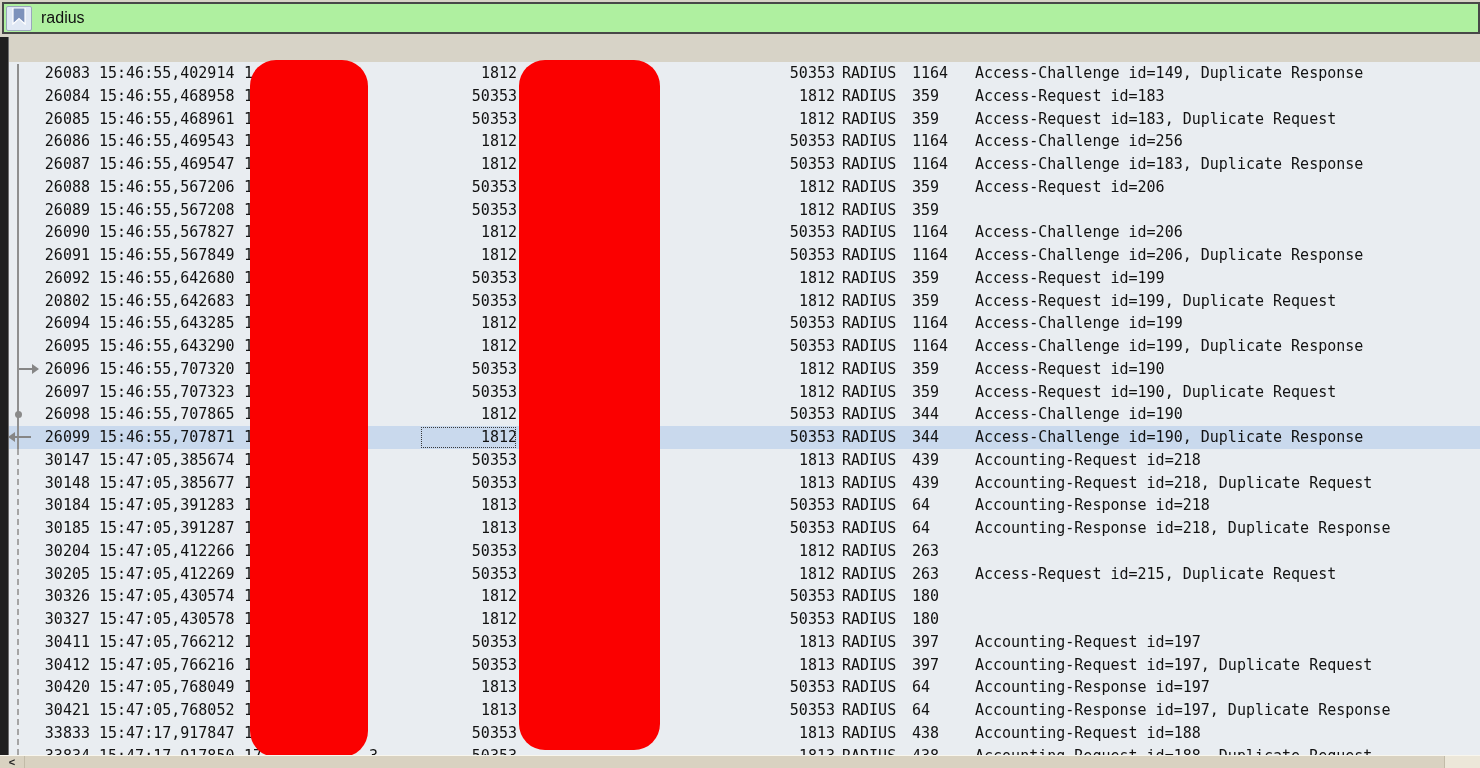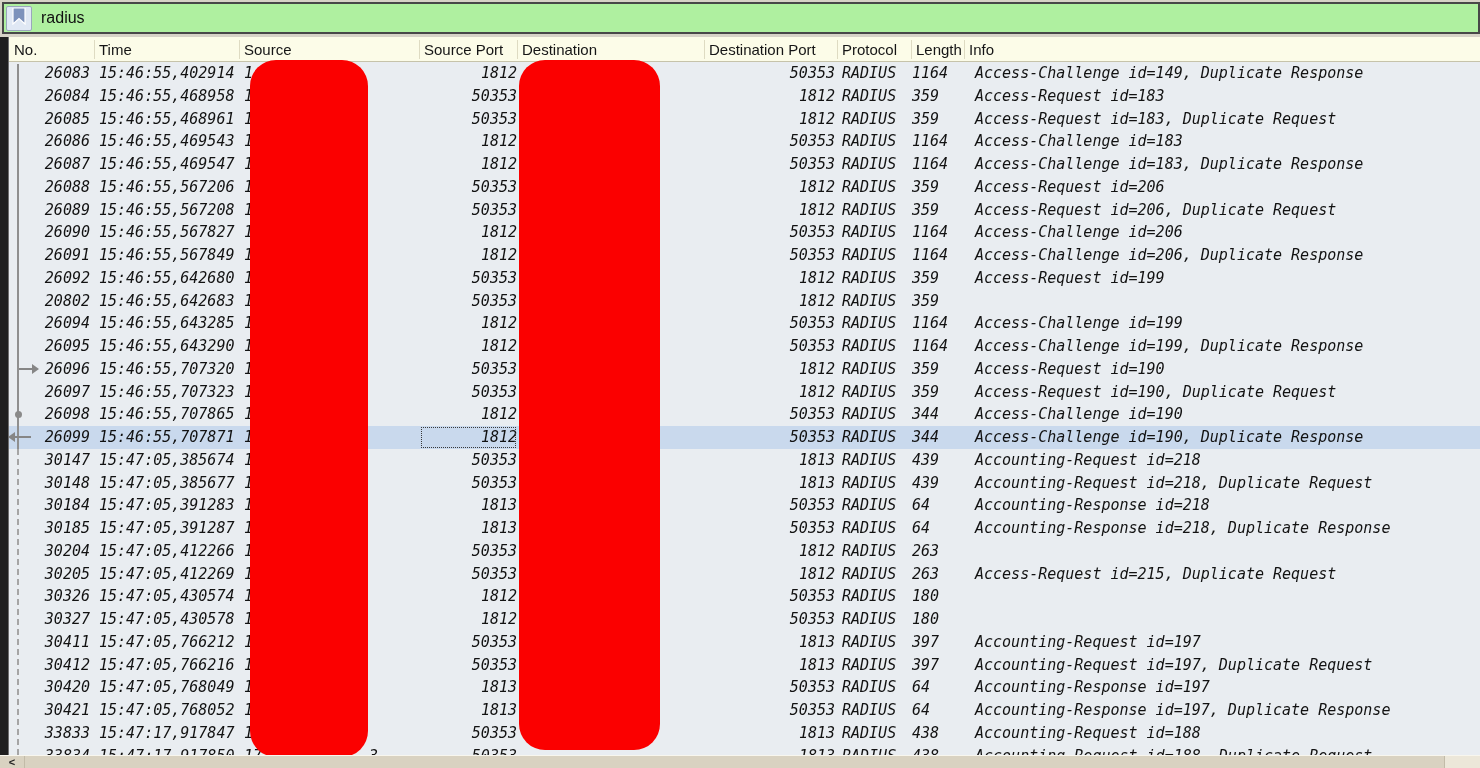--- a/index.html
+++ b/index.html
@@ -49,21 +49,21 @@
   .hc-len    { width:53px; }
   .hc-info   { flex:1; border-right:none; }
 
   
   .list {
     position:absolute; top:62px; left:0; width:1480px; height:693px;
     background:var(--row-bg,#e9edf1); overflow:hidden;
     font-family:"DejaVu Sans Mono", monospace;
     font-size:15px; color:#121212; z-index:1;
   }
-  .row { position:relative; display:flex; height:22.75px; line-height:22.75px; white-space:nowrap;font-style:italic; }
+  .row { position:relative; display:flex; height:22.75px; line-height:22.75px; white-space:nowrap; }
   .row.sel { background:var(--selected-bg,#c9d9ed); }
   .c { overflow:visible; }
   .c-no    { width:90px;  text-align:right; }
   .c-time  { width:150px; padding-left:9px; }
   .c-src   { width:180px; padding-left:4px; }
   .c-sport { width:97px;  text-align:right; }
   .c-dst   { width:188px; padding-left:7px; }
   .c-dport { width:130px; text-align:right; }
   .c-proto { width:77px;  padding-left:7px; }
   .c-len   { width:51px;  text-align:left; }
@@ -119,31 +119,20 @@
         <svg width="14" height="17" viewBox="0 0 14 17">
           <path d="M1 0 h12 v16 l-6 -5.5 -6 5.5 z" fill="#7d92bb" stroke="#ffffff" stroke-width="1.2"></path>
         </svg>
       </span>
     </div>
     <div class="filter-field">
       <span class="filter-text">radius</span>
     </div>
   </div>
 
-  <div class="header-row">
-    <div class="hc hc-no">No.</div>
-    <div class="hc hc-time">Time</div>
-    <div class="hc hc-src">Source</div>
-    <div class="hc hc-sport">Source Port</div>
-    <div class="hc hc-dst">Destination</div>
-    <div class="hc hc-dport">Destination Port</div>
-    <div class="hc hc-proto">Protocol</div>
-    <div class="hc hc-len">Length</div>
-    <div class="hc hc-info">Info</div>
-  </div>
 
   <div class="list">
       <div class="row">
         <div class="c c-no">26083</div>
         <div class="c c-time">15:46:55,402914</div>
         <div class="c c-src">1</div>
         <div class="c c-sport">1812</div>
         <div class="c c-dst"></div>
         <div class="c c-dport">50353</div>
         <div class="c c-proto">RADIUS</div>
@@ -174,21 +163,21 @@
       </div>
       <div class="row">
         <div class="c c-no">26086</div>
         <div class="c c-time">15:46:55,469543</div>
         <div class="c c-src">1</div>
         <div class="c c-sport">1812</div>
         <div class="c c-dst"></div>
         <div class="c c-dport">50353</div>
         <div class="c c-proto">RADIUS</div>
         <div class="c c-len">1164</div>
-        <div class="c c-info">Access-Challenge id=183</div>
+        <div class="c c-info">Access-Challenge id=256</div>
       </div>
       <div class="row">
         <div class="c c-no">26087</div>
         <div class="c c-time">15:46:55,469547</div>
         <div class="c c-src">1</div>
         <div class="c c-sport">1812</div>
         <div class="c c-dst"></div>
         <div class="c c-dport">50353</div>
         <div class="c c-proto">RADIUS</div>
         <div class="c c-len">1164</div>
@@ -207,21 +196,20 @@
       </div>
       <div class="row">
         <div class="c c-no">26089</div>
         <div class="c c-time">15:46:55,567208</div>
         <div class="c c-src">1</div>
         <div class="c c-sport">50353</div>
         <div class="c c-dst"></div>
         <div class="c c-dport">1812</div>
         <div class="c c-proto">RADIUS</div>
         <div class="c c-len">359</div>
-        <div class="c c-info">Access-Request id=206, Duplicate Request</div>
       </div>
       <div class="row">
         <div class="c c-no">26090</div>
         <div class="c c-time">15:46:55,567827</div>
         <div class="c c-src">1</div>
         <div class="c c-sport">1812</div>
         <div class="c c-dst"></div>
         <div class="c c-dport">50353</div>
         <div class="c c-proto">RADIUS</div>
         <div class="c c-len">1164</div>
@@ -251,20 +239,21 @@
       </div>
       <div class="row">
         <div class="c c-no">20802</div>
         <div class="c c-time">15:46:55,642683</div>
         <div class="c c-src">1</div>
         <div class="c c-sport">50353</div>
         <div class="c c-dst"></div>
         <div class="c c-dport">1812</div>
         <div class="c c-proto">RADIUS</div>
         <div class="c c-len">359</div>
+        <div class="c c-info">Access-Request id=199, Duplicate Request</div>
       </div>
       <div class="row">
         <div class="c c-no">26094</div>
         <div class="c c-time">15:46:55,643285</div>
         <div class="c c-src">1</div>
         <div class="c c-sport">1812</div>
         <div class="c c-dst"></div>
         <div class="c c-dport">50353</div>
         <div class="c c-proto">RADIUS</div>
         <div class="c c-len">1164</div>

